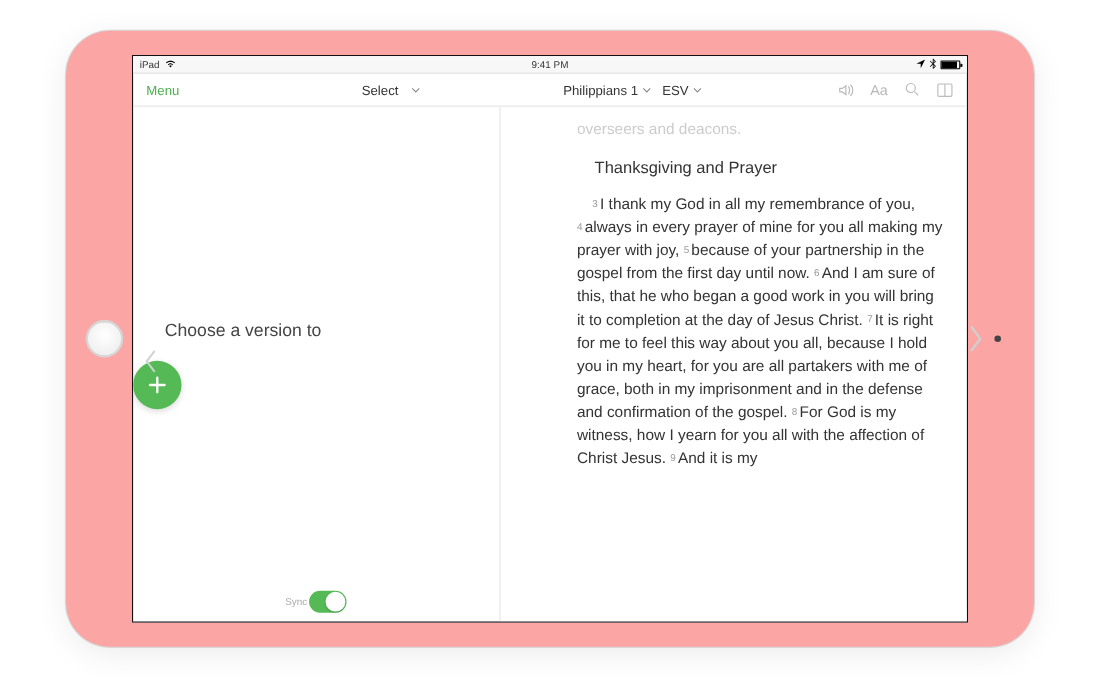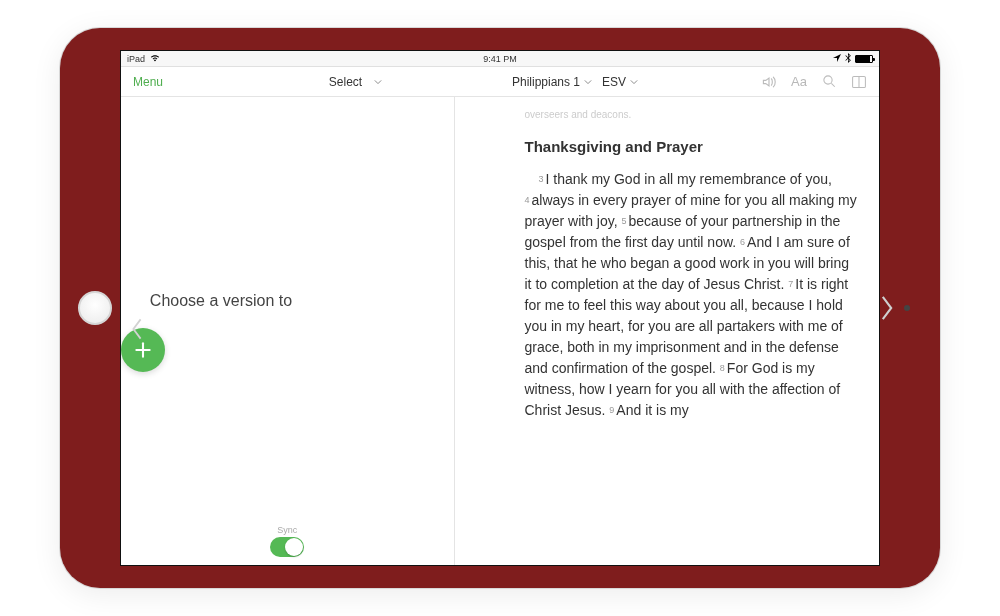--- a/index.html
+++ b/index.html
@@ -10,21 +10,21 @@
     height: 616px;
     overflow: hidden;
     display: flex;
     align-items: center;
     justify-content: center;
   }
   .device-frame {
     width: 880px;
     height: 560px;
     border-radius: 40px;
-    background: #7f1d1d;
+    background: #fca5a5;
     box-shadow: 0 0 0 1px #d8d8d8, 0 6px 30px rgba(0,0,0,0.08);
     position: relative;
     padding: 22px 60px;
   }
   .home-button {
     position: absolute;
     left: 18px;
     top: 50%;
     transform: translateY(-50%);
     width: 34px;
@@ -139,21 +139,21 @@
   .pane-left .pane-chev.left { left: 10px; }
   .pane-left .pane-chev svg { width: 12px; height: 24px; }
 
   
   .sync-block {
     position: absolute;
     bottom: 8px;
     left: 50%;
     transform: translateX(-50%);
     display: flex;
-    flex-direction: column;
+    flex-direction: row;
     align-items: center;
     gap: 2px;
     font-size: 9px;
     color: #aaa;
   }
   .toggle {
     width: 34px; height: 20px;
     background: #55b955;
     border-radius: 10px;
     position: relative;
@@ -167,23 +167,23 @@
   }
 
   
   .pane-right {
     padding: 10px 22px 0 70px;
     font-size: 14px;
     line-height: 1.5;
     color: #333;
     overflow: hidden;
   }
-  .fade-line { color: #ccc; font-size: 10px; margin-bottom: 6px; white-space: nowrap; overflow: hidden; }
+  .fade-line { color: #ccc; font-size: 14px; margin-bottom: 6px; white-space: nowrap; overflow: hidden; }
   .vnum { font-size: 9px; color: #999; vertical-align: 2px; margin-right: 2px; }
-  .section-head { font-weight: 700; font-size: 15px; margin: 14px 0 10px; }
+  .section-head { font-weight: 400; font-size: 15px; margin: 14px 16px 10px; }
   .para { margin-bottom: 6px; }
   .indent { text-indent: 14px; }
   .cutoff-fade {
     position: absolute;
     bottom: 0; left: 0; right: 0;
     height: 22px;
     background: linear-gradient(to bottom, rgba(255,255,255,0), #fff);
     pointer-events: none;
   }
 </style>

